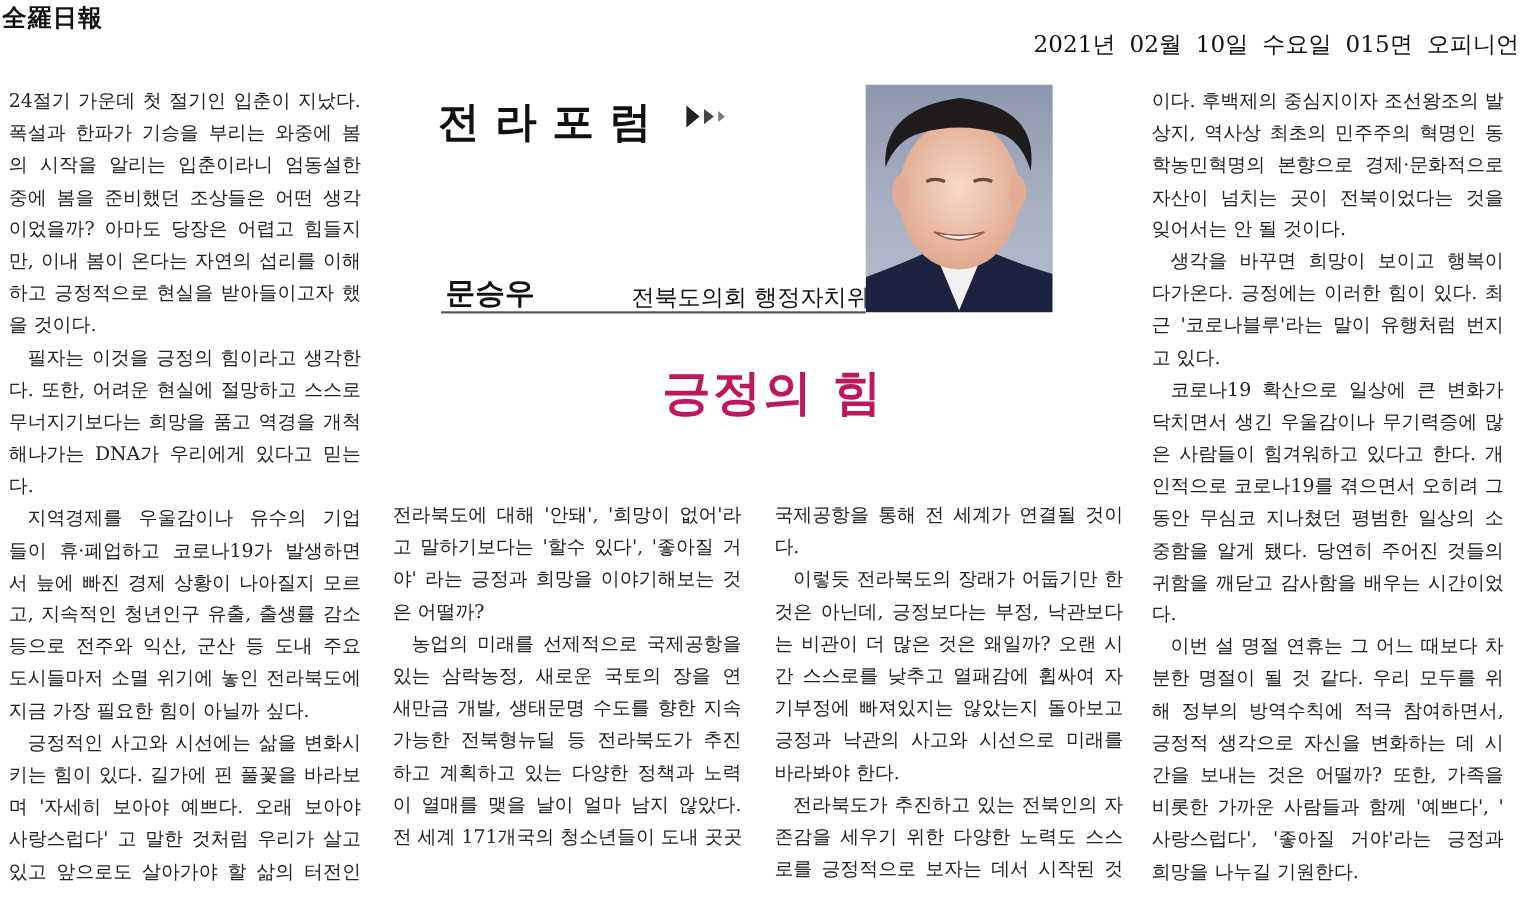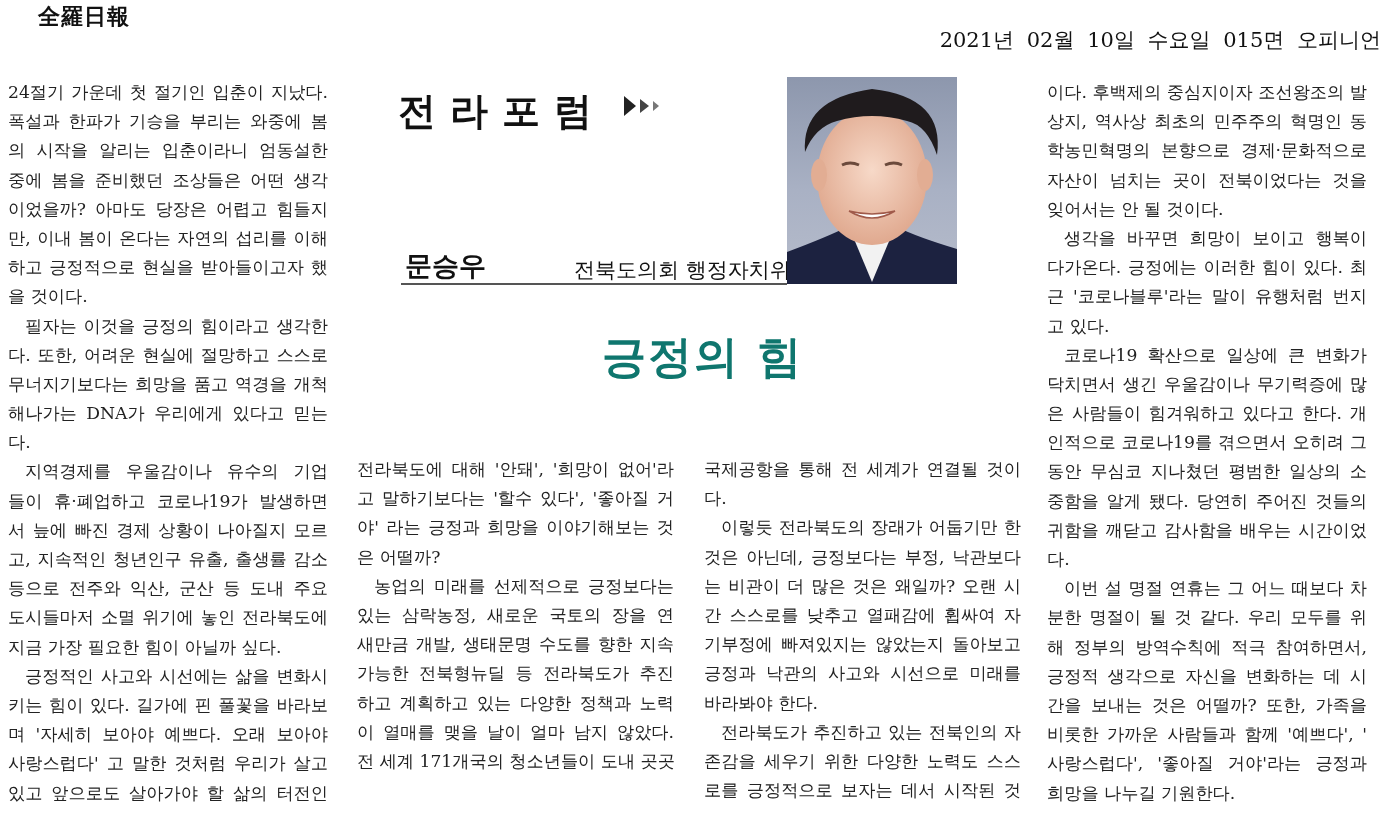--- a/index.html
+++ b/index.html
@@ -1,19 +1,19 @@
 <!DOCTYPE html>
 <html><head>
 <meta charset="utf-8">
 <style>
   html, body { margin:0; padding:0; background:#ffffff; }
   body { width:1387px; height:826px; position:relative; overflow:hidden; color:#1a1a1a;
          font-family:"DejaVu Serif", serif; }
   .masthead { position:absolute; left:2px; top:2px; font-family:"DejaVu Sans", sans-serif;
-              font-weight:bold; font-size:22px; letter-spacing:1px; color:#111;margin-left:36px; }
+              font-weight:bold; font-size:22px; letter-spacing:1px; color:#111; }
   .dateline { position:absolute; right:6px; top:26px; font-size:21px; color:#111; word-spacing:6px; }
   .col { position:absolute; font-size:17.2px; line-height:29.2px; color:#222; }
   .col .line { white-space:nowrap; display:block; text-align:justify; text-align-last:justify; height:29.2px; }
   .col .line.last { text-align-last:left; }
   .col .line.indent { padding-left:17px; }
   .col1 { left:8px; top:78px; width:320px; }
   .col2 { left:357px; top:455px; width:317px; }
   .col3 { left:704px; top:455px; width:317px; }
   .col4 { left:1047px; top:78px; width:320px; }
   .forum { position:absolute; left:398px; top:86px; font-family:"DejaVu Sans", sans-serif; font-weight:bold;
@@ -24,21 +24,21 @@
   .a1 { border-width:10px 0 10px 12px; border-left-color:#222; }
   .a2 { border-width:7px 0 7px 9px; border-left-color:#444; }
   .a3 { border-width:5px 0 5px 6px; border-left-color:#777; }
   .author-name { position:absolute; left:405px; top:248px; font-family:"DejaVu Sans", sans-serif; font-weight:bold;
                  font-size:27px; color:#111; }
   .author-title { position:absolute; left:574px; top:256px; font-family:"DejaVu Sans", sans-serif; font-size:21px; color:#111; }
   .byline-rule { position:absolute; left:401px; top:283px; width:386px; height:2px; background:#555; }
   .photo { position:absolute; left:787px; top:77px; width:170px; height:207px; overflow:hidden;
            background:linear-gradient(180deg,#8d97ad 0%,#a9b1c4 55%,#b6bccb 100%); }
   .headline { position:absolute; left:602px; top:328px; font-family:"DejaVu Serif", serif; font-weight:bold;
-              font-size:44px; letter-spacing:2px; color:#0f766e; }
+              font-size:44px; letter-spacing:2px; color:#be185d; }
 </style>
 </head>
 <body>
 
 <div class="masthead">全羅日報</div>
 <div class="dateline">2021년 02월 10일 수요일 015면 오피니언</div>
 
 <div class="forum">전라포럼</div>
 <div class="arrows">
   <span class="a1"></span>
@@ -96,21 +96,21 @@
     <span class="line">키는 힘이 있다. 길가에 핀 풀꽃을 바라보</span>
     <span class="line">며 '자세히 보아야 예쁘다. 오래 보아야</span>
     <span class="line">사랑스럽다' 고 말한 것처럼 우리가 살고</span>
     <span class="line">있고 앞으로도 살아가야 할 삶의 터전인</span>
   </div>
 <div class="col col2">
     <span class="line">전라북도에 대해 '안돼', '희망이 없어'라</span>
     <span class="line">고 말하기보다는 '할수 있다', '좋아질 거</span>
     <span class="line">야' 라는 긍정과 희망을 이야기해보는 것</span>
     <span class="line last">은 어떨까?</span>
-    <span class="line indent">농업의 미래를 선제적으로 긍정보다는</span>
+    <span class="line indent">농업의 미래를 선제적으로 국제공항을</span>
     <span class="line">있는 삼락농정, 새로운 국토의 장을 연</span>
     <span class="line">새만금 개발, 생태문명 수도를 향한 지속</span>
     <span class="line">가능한 전북형뉴딜 등 전라북도가 추진</span>
     <span class="line">하고 계획하고 있는 다양한 정책과 노력</span>
     <span class="line">이 열매를 맺을 날이 얼마 남지 않았다.</span>
     <span class="line">전 세계 171개국의 청소년들이 도내 곳곳</span>
   </div>
 <div class="col col3">
     <span class="line">국제공항을 통해 전 세계가 연결될 것이</span>
     <span class="line last">다.</span>

